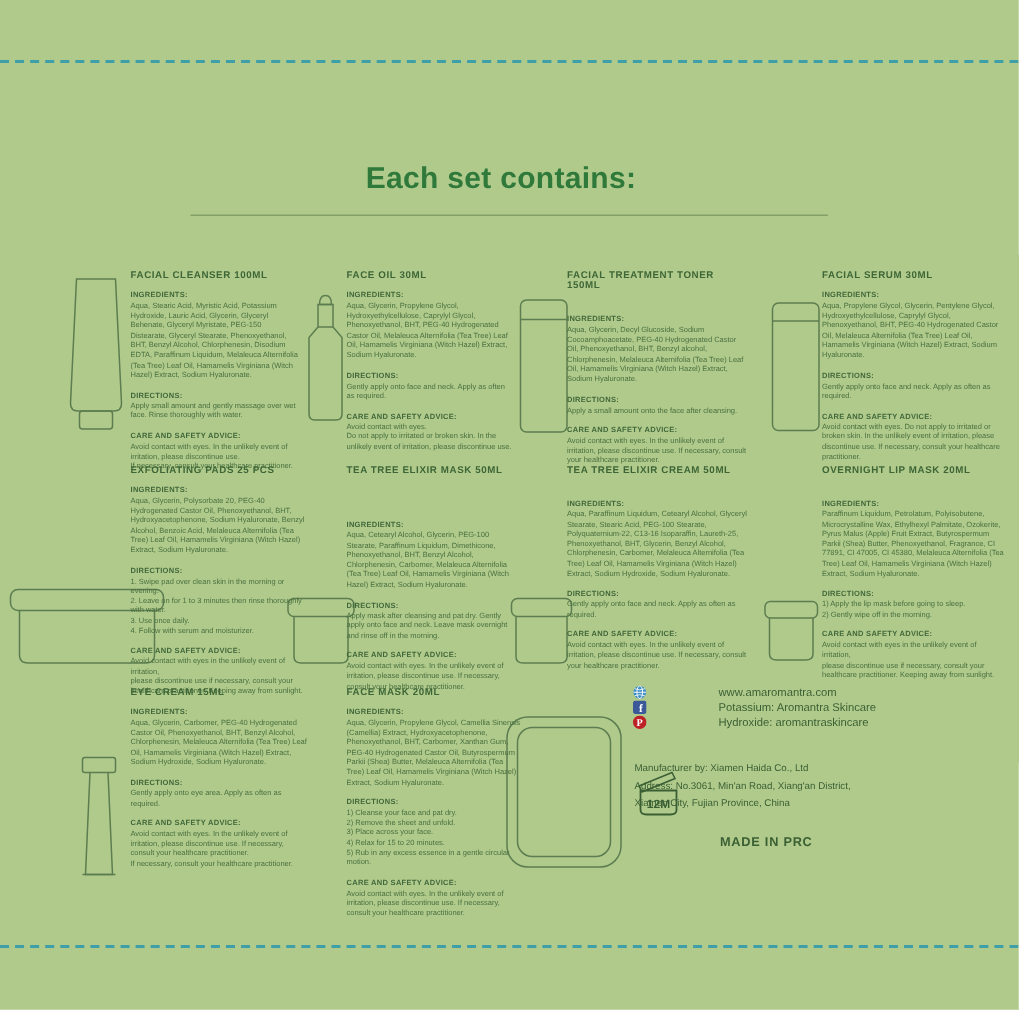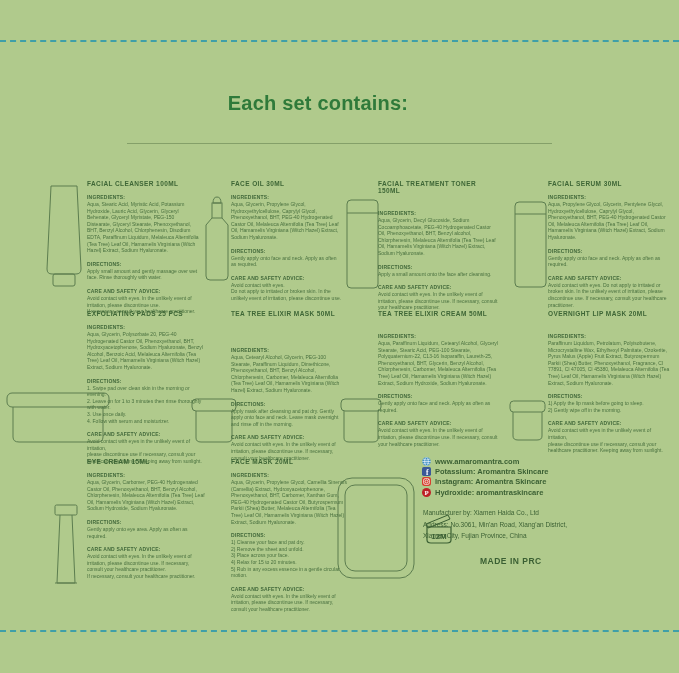--- a/index.html
+++ b/index.html
@@ -3,38 +3,38 @@
 <meta charset="utf-8">
 <style>
   html,body{margin:0;padding:0;}
   body{font-family:"Liberation Sans", sans-serif;}
   #canvas{position:relative;width:679px;height:673px;background:#b0ca8c;overflow:hidden;}
 
   .dashed{position:absolute;left:0;width:679px;height:0;border-top:2px dashed #3f9fa8;}
   #dash-top{top:40px;}
   #dash-bottom{top:630px;}
 
-  h1.title{position:absolute;top:92px;left:0;width:636px;margin:0;text-align:center;
+  h1.title{position:absolute;top:92px;left:0;width:636px;margin:16px;text-align:center;
     font-size:20px;font-weight:bold;color:#2f7a3a;letter-spacing:.2px;}
   .divider{position:absolute;top:143px;left:127px;width:425px;height:1px;background:#84a069;}
 
   .product{position:absolute;color:#49703f;}
   .pname{margin:0 0 4px 0;font-size:6.5px;font-weight:bold;color:#3e6636;letter-spacing:.4px;}
   .shead{font-size:5px;font-weight:bold;color:#41683a;margin:7px 0 1px 0;letter-spacing:.2px;}
   .pbody{font-size:5px;line-height:1.32;margin:0;white-space:pre-line;}
 
   .illus{position:absolute;}
   .illus svg{display:block;}
   .ln{fill:none;stroke:#5c7d4f;stroke-width:1;}
 
   .contact{position:absolute;left:422px;top:456px;width:250px;}
   .crow{display:flex;align-items:center;height:10.4px;margin-bottom:0;}
   .cicon{width:9px;height:9px;margin-right:4px;flex:0 0 9px;}
   .cicon svg{display:block;width:9px;height:9px;}
-  .ctext{font-size:7.5px;font-weight:bold;color:#3a5f33;white-space:nowrap;}
+  .ctext{font-size:7.5px;font-weight:normal;color:#3a5f33;white-space:nowrap;margin-left:44px;}
 
   .mfr{position:absolute;left:423px;top:507px;width:250px;font-size:6.5px;color:#3a5f33;}
   .mfr div{height:11.5px;line-height:11.5px;white-space:nowrap;}
 
   .pao{position:absolute;left:424px;top:513px;}
   .madein{position:absolute;left:456px;top:556px;font-size:8.5px;font-weight:bold;color:#3a5f33;letter-spacing:.5px;padding-left:24px;}
 </style>
 </head>
 <body>
 
@@ -242,31 +242,20 @@
         <svg viewBox="0 0 10 10">
             <rect width="10" height="10" rx="2" fill="#3b5998"></rect>
             <text x="5.8" y="8.4" text-anchor="middle" font-size="8.4" font-weight="bold" fill="#fff" font-family="Liberation Serif, serif">f</text>
           </svg>
       </span>
       <span class="ctext">Potassium: Aromantra Skincare</span>
     </div>
     <div class="crow">
       <span class="cicon">
         <svg viewBox="0 0 10 10">
-            <rect width="10" height="10" rx="2.4" fill="#d6402f"></rect>
-            <rect x="1.8" y="1.8" width="6.4" height="6.4" rx="1.8" fill="none" stroke="#fff" stroke-width="0.8"></rect>
-            <circle cx="5" cy="5" r="1.6" fill="none" stroke="#fff" stroke-width="0.8"></circle>
-            <circle cx="7.3" cy="2.8" r="0.55" fill="#fff"></circle>
-          </svg>
-      </span>
-      <span class="ctext">Instagram: Aromantra Skincare</span>
-    </div>
-    <div class="crow">
-      <span class="cicon">
-        <svg viewBox="0 0 10 10">
             <circle cx="5" cy="5" r="5" fill="#bd2126"></circle>
             <text x="5" y="7.8" text-anchor="middle" font-size="7.6" font-weight="bold" fill="#fff" font-family="Liberation Serif, serif">P</text>
           </svg>
       </span>
       <span class="ctext">Hydroxide: aromantraskincare</span>
     </div>
   </div>
 
   <div class="mfr">
     <div>Manufacturer by: Xiamen Haida Co., Ltd</div>

